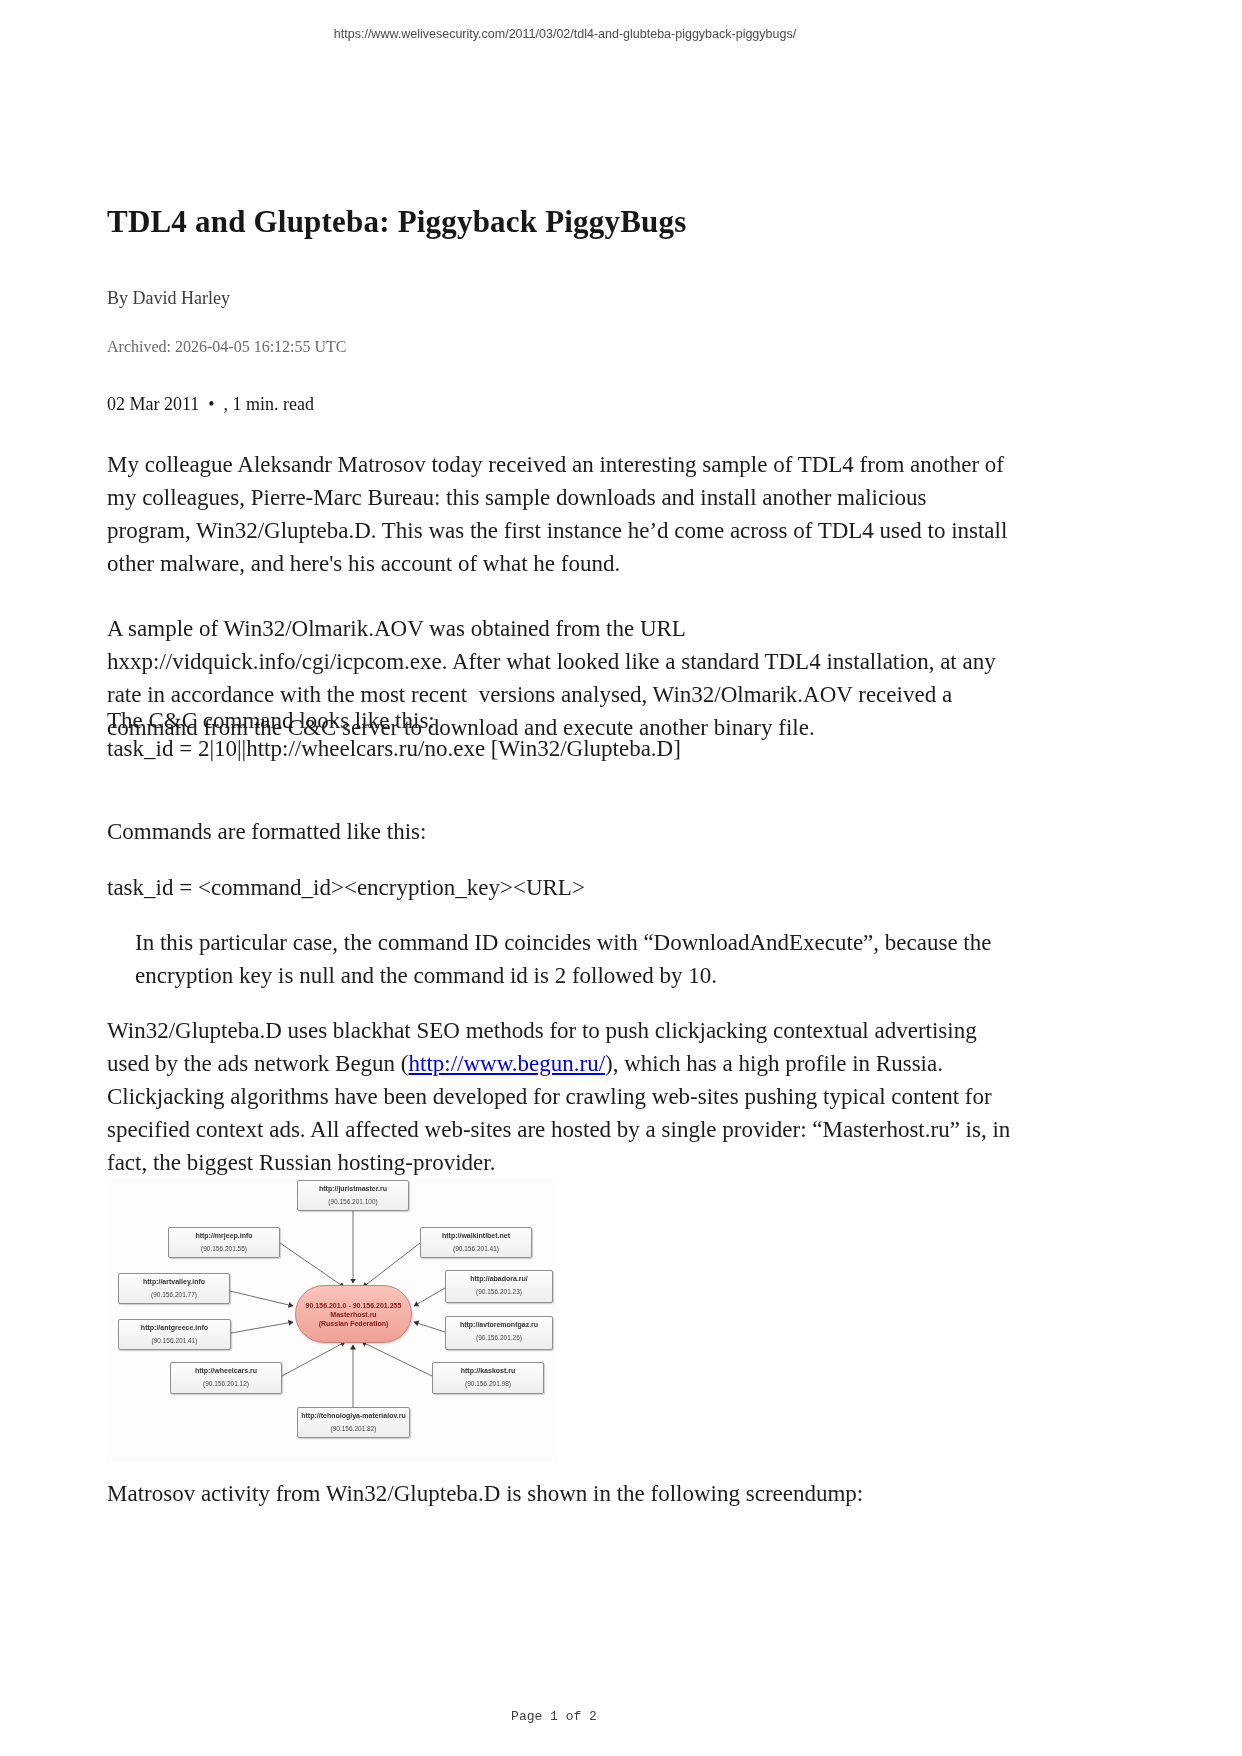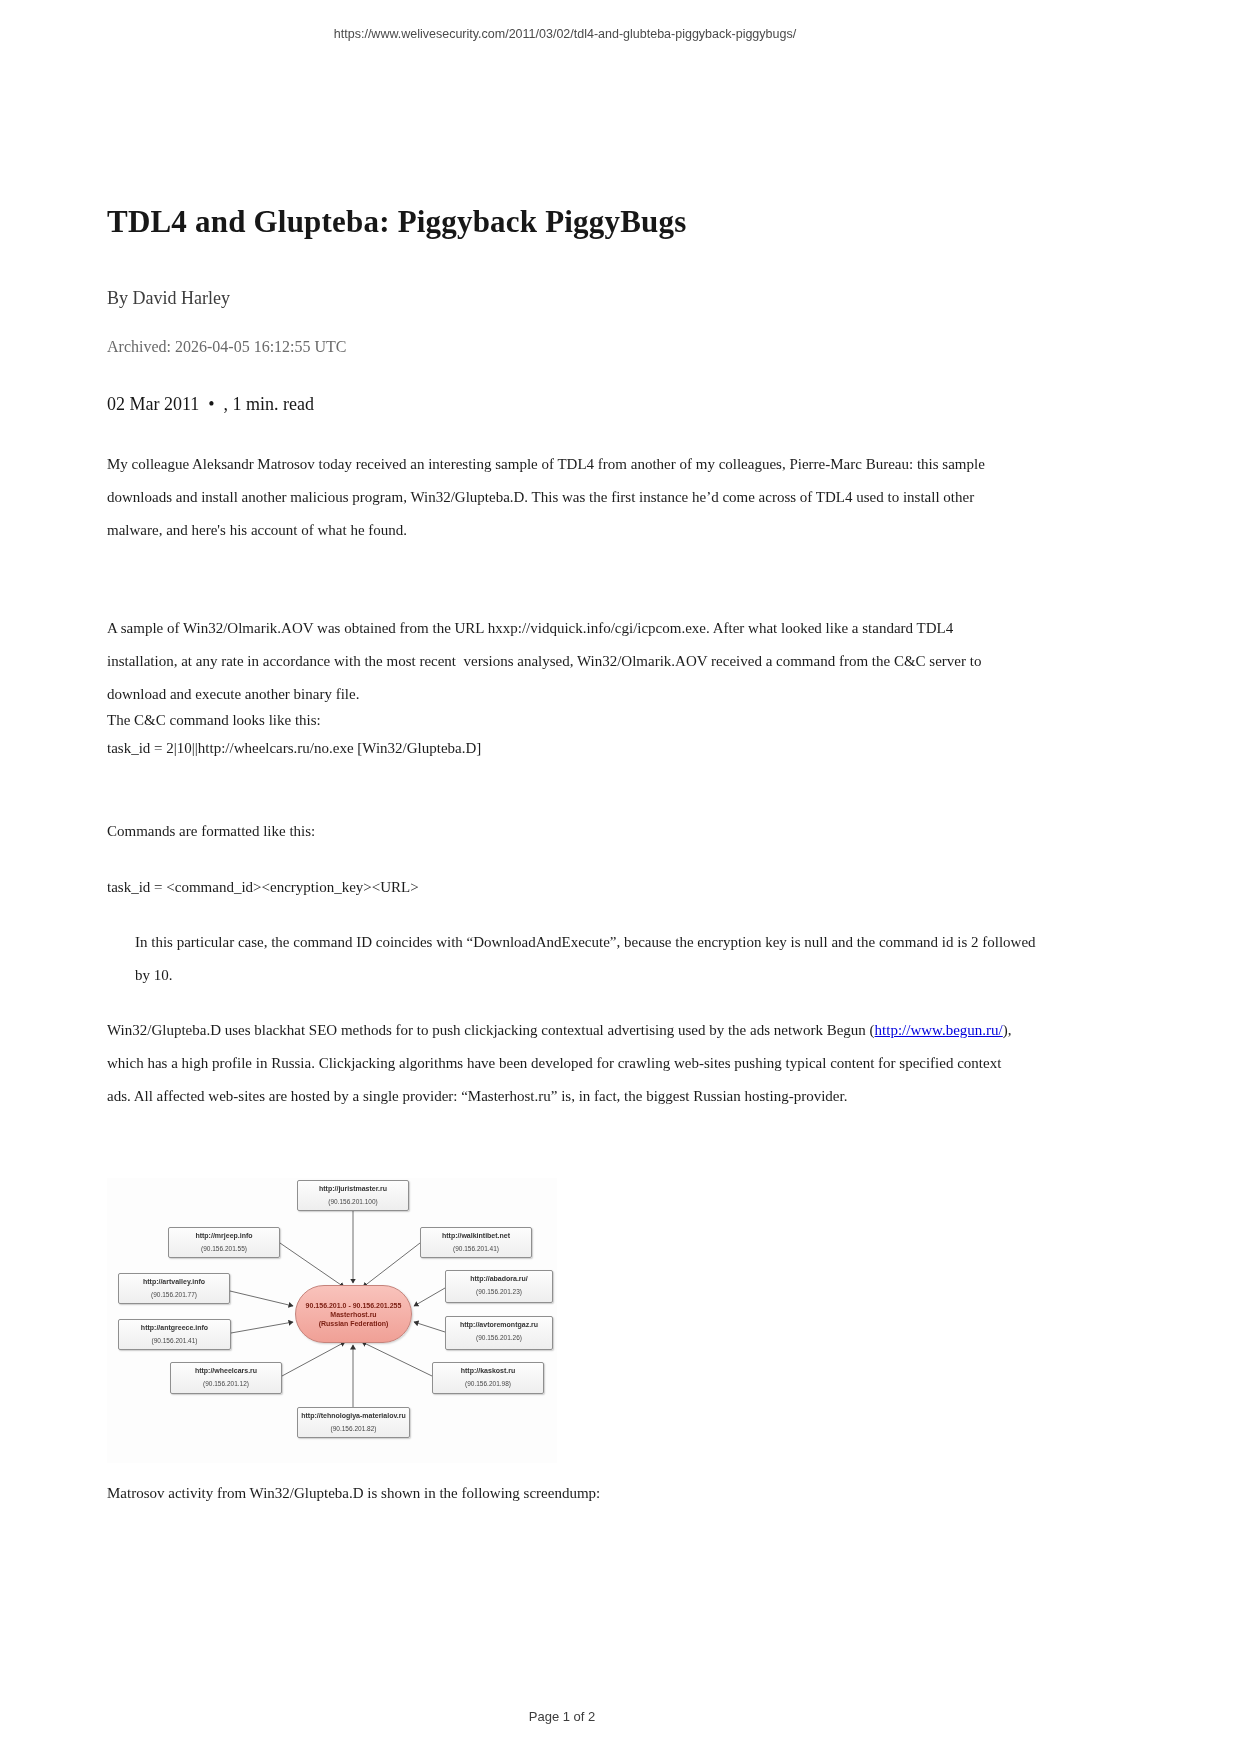--- a/index.html
+++ b/index.html
@@ -10,42 +10,42 @@
 
   .print-header { top:27px; left:0; width:1110px; text-align:center;
                   font-family:"Liberation Sans", sans-serif; font-size:12.5px; color:#4a4a4a;padding-left:20px; }
 
   .title { top:204px; left:107px; width:950px; font-size:31px; font-weight:700; color:#171717;
            letter-spacing:0.2px; }
   .byline { top:288px; left:107px; font-size:18px; color:#3d3d3d; }
   .archived { top:338px; left:107px; font-size:16px; color:#6a6a6a; }
   .dateline { top:394px; left:107px; font-size:18px; color:#161616; white-space:pre-wrap; }
 
-  .para { left:107px; width:908px; font-size:15px; line-height:33px; color:#1c1c1c;
+  .para { left:107px; width:908px; font-size:23px; line-height:33px; color:#1c1c1c;
           white-space:pre-wrap; }
   .p1 { top:448px; } .p2 { top:576px;margin-top:36px; } .p3 { top:704px; } .p4 { top:732px; }
   .p5 { top:815px; } .p6 { top:871px; } .p7 { top:926px;margin-left:28px; } .p8 { top:1014px; }
   .p9 { top:1477px; }
   .para a { color:#0000dd; text-decoration:underline; cursor:pointer; }
 
   .figure { top:1178px; left:107px; width:450px; height:285px; background:#fdfdfd; }
   .figure svg { position:absolute; top:0; left:0; }
   .node { position:absolute; background:linear-gradient(#fdfdfd,#eeeeee);
           border:1px solid #8f8f8f; border-radius:2px; box-shadow:1px 1px 1.5px rgba(0,0,0,0.2);
           text-align:center; font-family:"Liberation Sans", sans-serif; padding-top:3px; }
   .node .url { font-size:7px; font-weight:700; color:#343434; line-height:9px; }
   .node .ip  { font-size:6.5px; color:#474747; line-height:9px; margin-top:4px; }
   .hub { position:absolute; left:188px; top:107px; width:117px; height:58px; border-radius:29px;
          background:linear-gradient(#f9c3bc,#f0a096); border:1px solid #c5837b;
          display:flex; flex-direction:column; align-items:center; justify-content:center;
          font-family:"Liberation Sans", sans-serif; box-shadow:1px 1px 2px rgba(0,0,0,0.18); }
   .hub div { font-size:7px; font-weight:700; color:#7a1d11; line-height:9px; }
 
   .page-footer { top:1709px; left:0; width:1108px; text-align:center;
-                 font-family:Liberation Sans, sans-serif; font-size:13px; color:#3c3c3c;margin-left:8px; }
+                 font-family:Liberation Mono, monospace; font-size:13px; color:#3c3c3c; }
 </style>
 </head>
 <body>
 
 <div class="abs print-header">https://www.welivesecurity.com/2011/03/02/tdl4-and-glubteba-piggyback-piggybugs/</div>
 
 <h1 class="abs title">TDL4 and Glupteba: Piggyback PiggyBugs</h1>
 
 <div class="abs byline">By David Harley</div>
 

